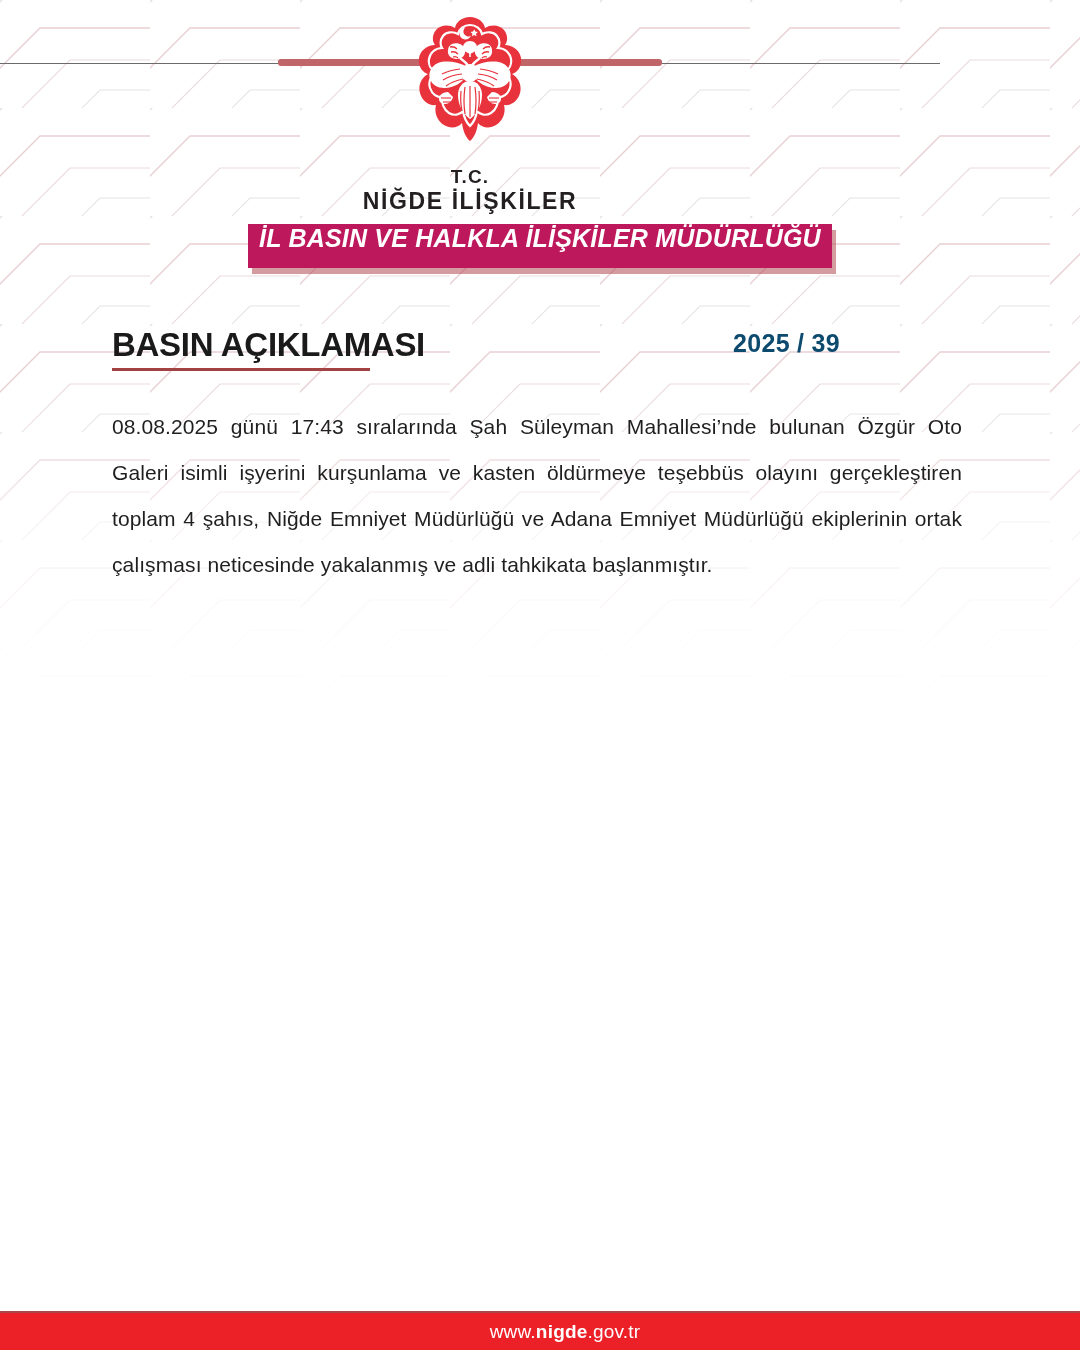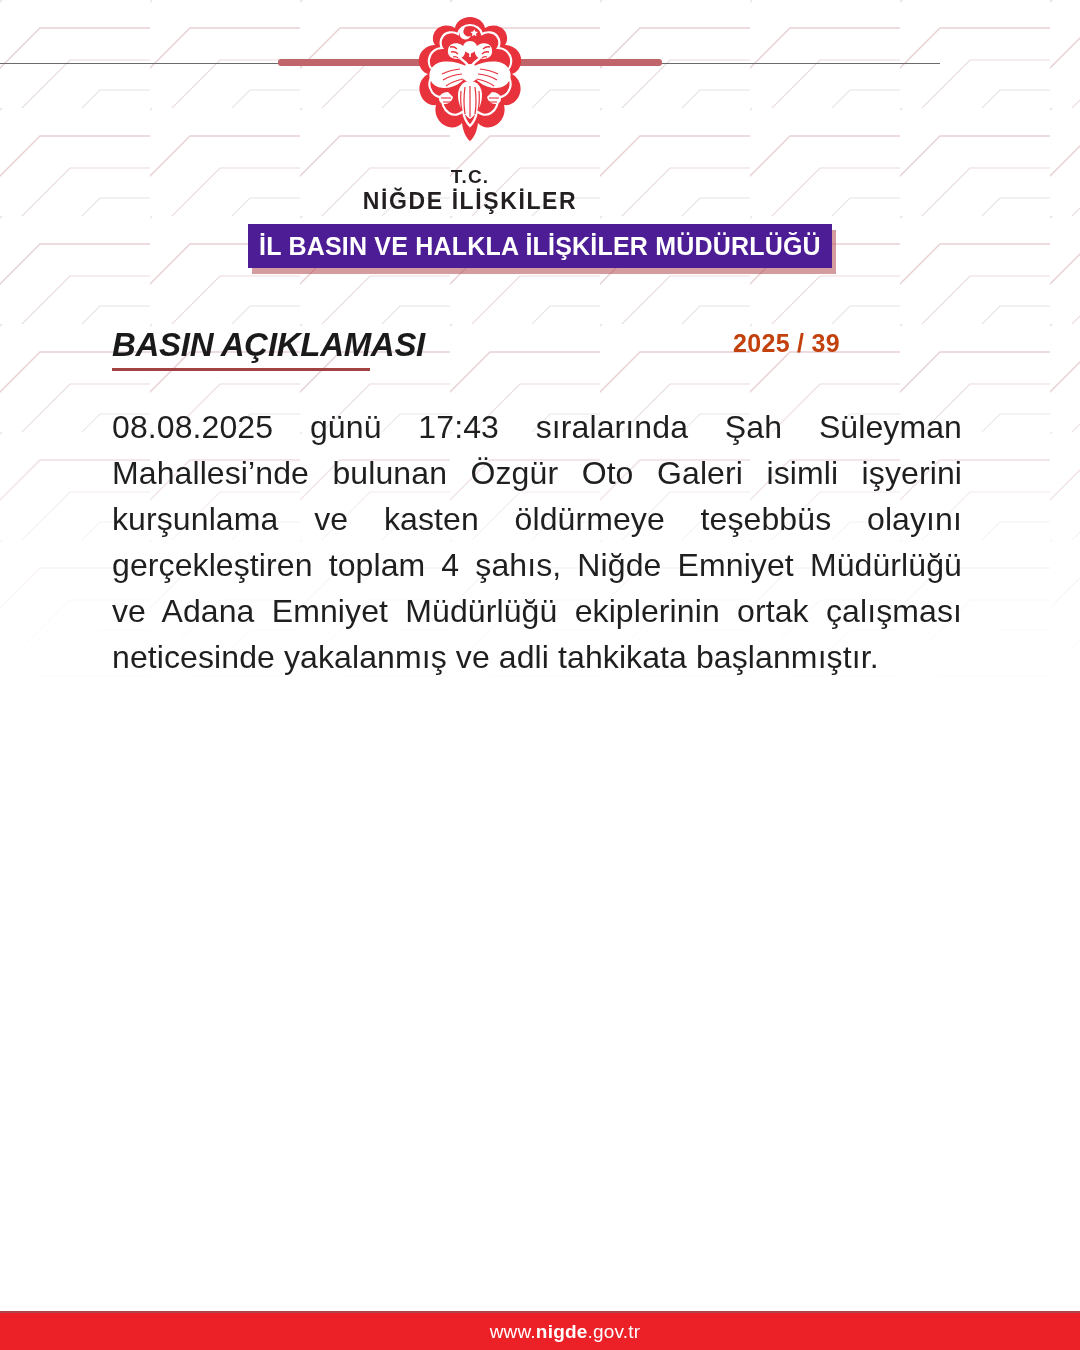--- a/index.html
+++ b/index.html
@@ -111,24 +111,24 @@
     width: 584px;
     height: 44px;
     background: #b34b52;
     opacity: .55;
   }
   .banner {
     position: absolute;
     left: 0; top: 0;
     width: 584px;
     height: 44px;
-    background: #4c1d95;
+    background: #be185d;
     display: flex;
-    align-items: center;
     justify-content: center;
+    font-style: italic;
   }
   .banner-text {
     color: #ffffff;
     font-size: 25px;
     font-weight: bold;
     letter-spacing: 0.2px;
     white-space: nowrap;
   }
 
   
@@ -141,26 +141,25 @@
     display: flex;
     align-items: flex-start;
     justify-content: space-between;
   }
   .doc-title {
     font-size: 33px;
     font-weight: bold;
     color: #1a1a1a;
     letter-spacing: -0.3px;
     line-height: 1;
-    font-style: italic;
   }
   .doc-number {
     font-size: 25px;
     font-weight: bold;
-    color: #c2410c;
+    color: #0c4a6e;
     letter-spacing: 0.3px;
     line-height: 1.25;
   }
   .title-underline {
     position: absolute;
     top: 368px;
     left: 112px;
     width: 258px;
     height: 3px;
     background: #a34242;
@@ -168,21 +167,21 @@
 
   
   .body-copy {
     position: absolute;
     top: 404px;
     left: 112px;
     width: 858px;
   }
   .body-copy p {
     margin: 0 8px 46px 0;
-    font-size: 32px;
+    font-size: 21px;
     line-height: 46px;
     color: #1f1f1f;
     text-align: justify;
     text-justify: inter-word;
     letter-spacing: 0.1px;
   }
   .body-copy p:last-child { margin-bottom: 0; }
 
   
   .footer-topline {

